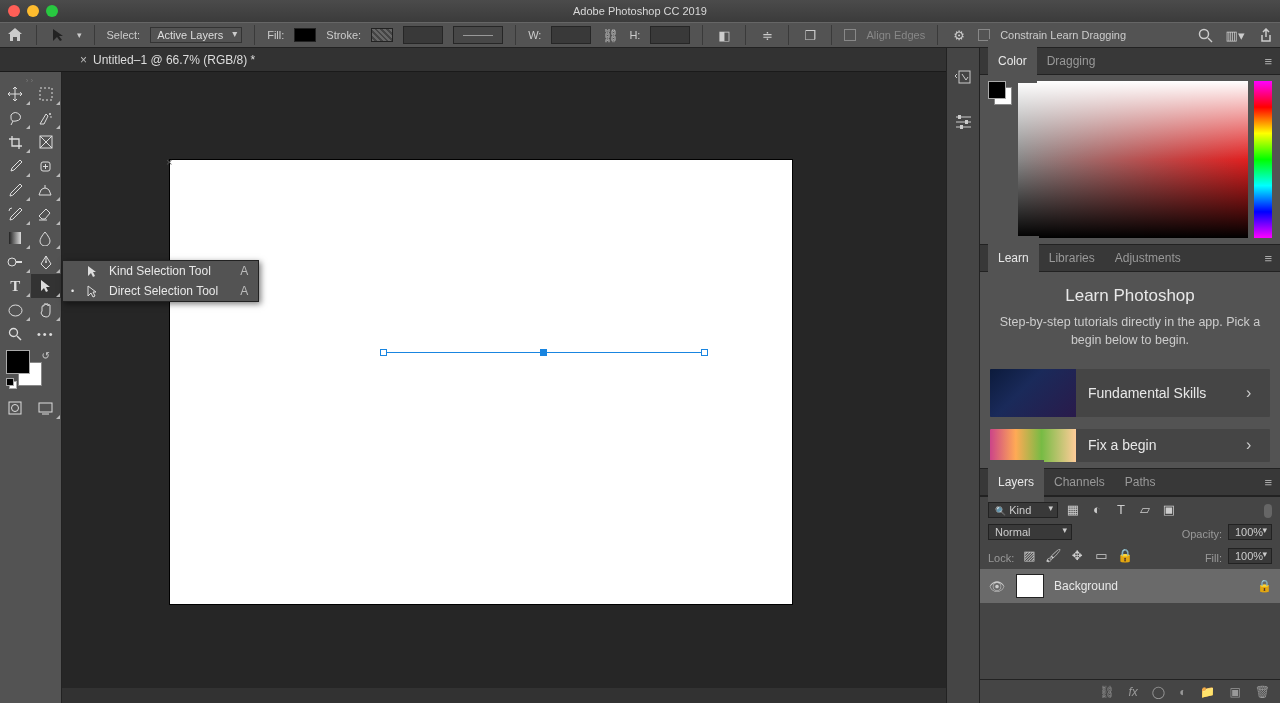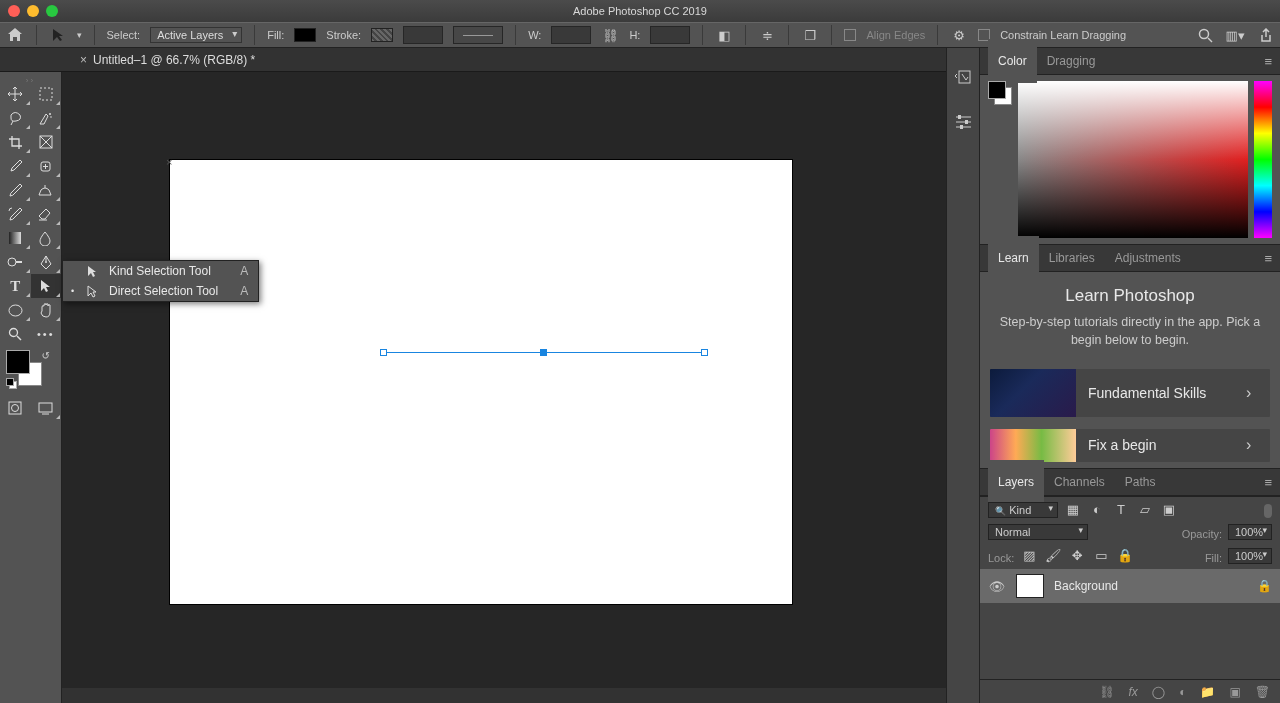--- a/index.html
+++ b/index.html
@@ -450,21 +450,21 @@
       <div class="lrow">
         <div class="lsel" style="width:70px"><span style="font-size:9px">🔍</span> <span>Kind</span></div>
         <div class="icon">▦</div>
         <div class="icon">◐</div>
         <div class="icon">T</div>
         <div class="icon">▱</div>
         <div class="icon">▣</div>
         <div style="margin-left:auto;width:8px;height:14px;background:#666;border-radius:4px"></div>
       </div>
       <div class="lrow">
-        <div class="lsel" style="width:100px">Normal</div>
+        <div class="lsel" style="width:84px">Normal</div>
         <span class="lfilter"></span>
         <span>Opacity:</span>
         <div class="lsel" style="width:44px">100%</div>
       </div>
       <div class="lrow">
         <span>Lock:</span>
         <div class="icon">▨</div>
         <div class="icon">🖌</div>
         <div class="icon">✥</div>
         <div class="icon">▭</div>

